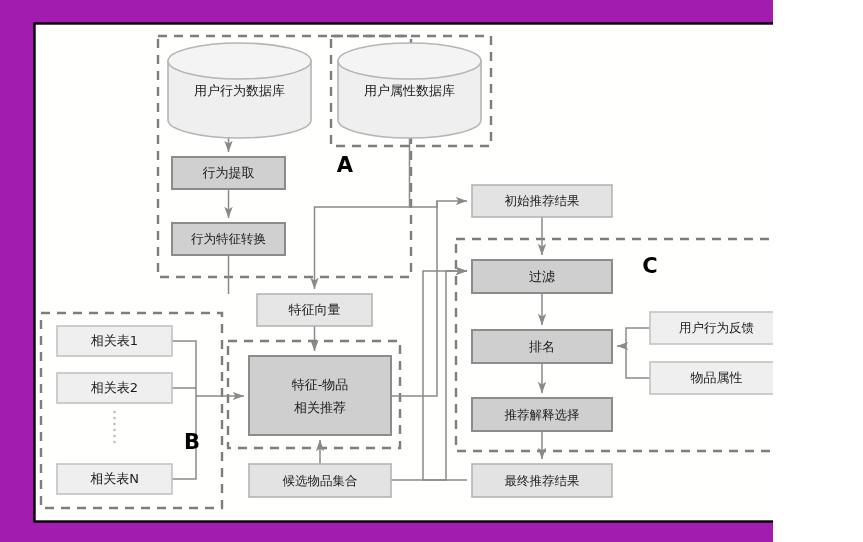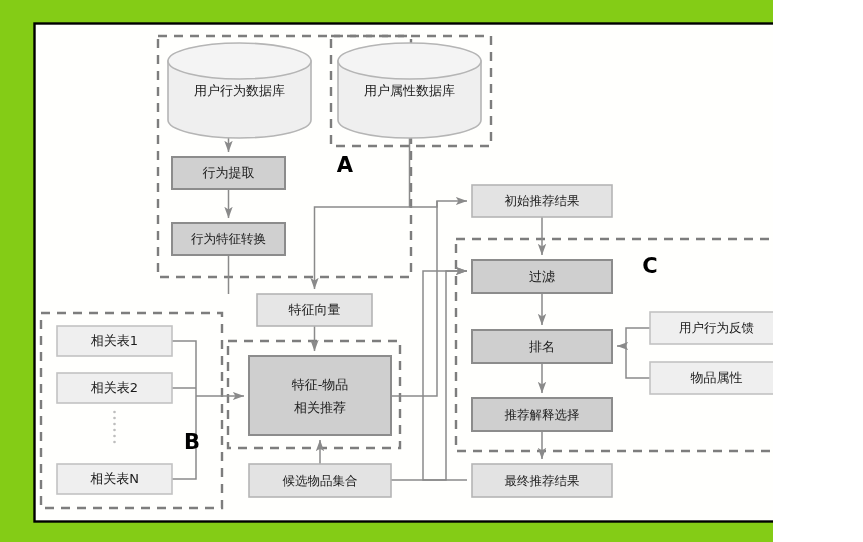--- a/index.html
+++ b/index.html
@@ -4,21 +4,21 @@
 <style>
   html, body {
     margin: 0;
     padding: 0;
     background: #ffffff;
   }
   #canvas {
     position: relative;
     width: 773px;
     height: 542px;
-    background: #84cc16;
+    background: #a21caf;
     font-family: "DejaVu Sans", "Liberation Sans", sans-serif;
     overflow: hidden;
   }
   svg { display: block; }
   .node-text {
     font-family: "DejaVu Sans", "Liberation Sans", sans-serif;
     font-size: 13px;
     fill: #1a1a1a;
     text-anchor: middle;
     dominant-baseline: middle;

